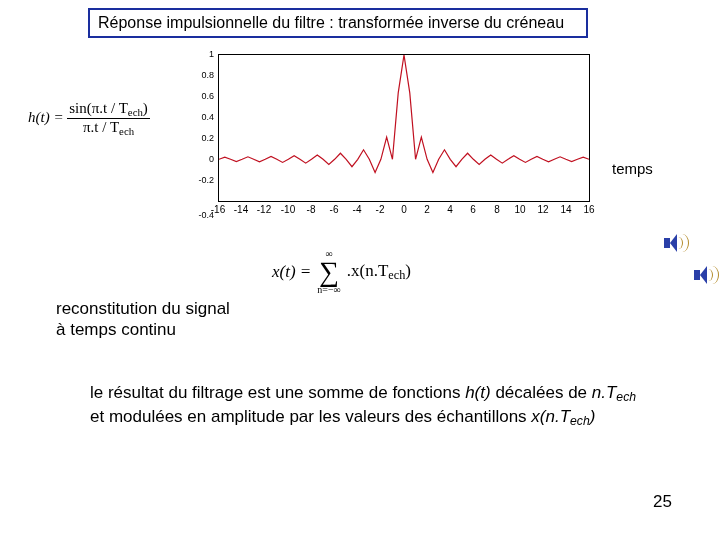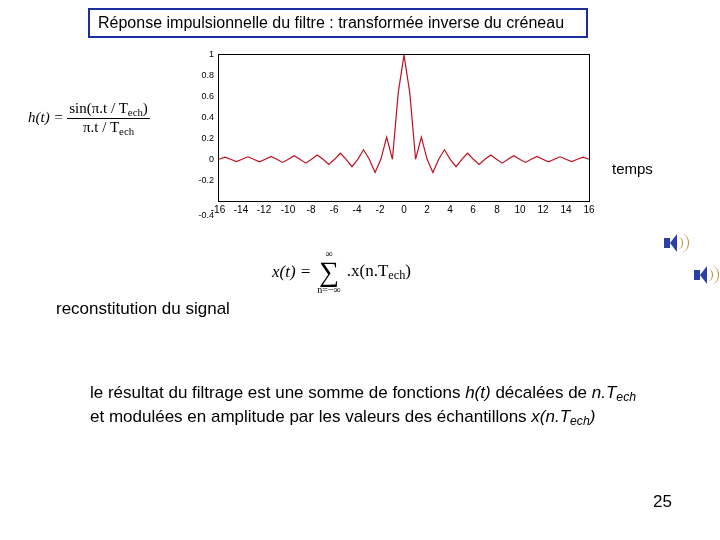--- a/index.html
+++ b/index.html
@@ -214,20 +214,21 @@
 </div>
 <div class="speaker" style="left:692px; top:264px">
   <div class="body"></div>
     <div class="cone"></div>
     <div class="wave1"></div>
     <div class="wave2"></div>
 </div>
 
 <div class="reconst">
   <span>reconstitution du signal</span><br>
+  <span>à temps continu</span>
 </div>
 
 <div class="formula-xt">
   <span style="font-style: italic">x(t) =</span>
   <span class="bigsum">
     <span>∞</span>
     <span class="sigma">∑</span>
     <span>n=−∞</span>
   </span>
   <span>

